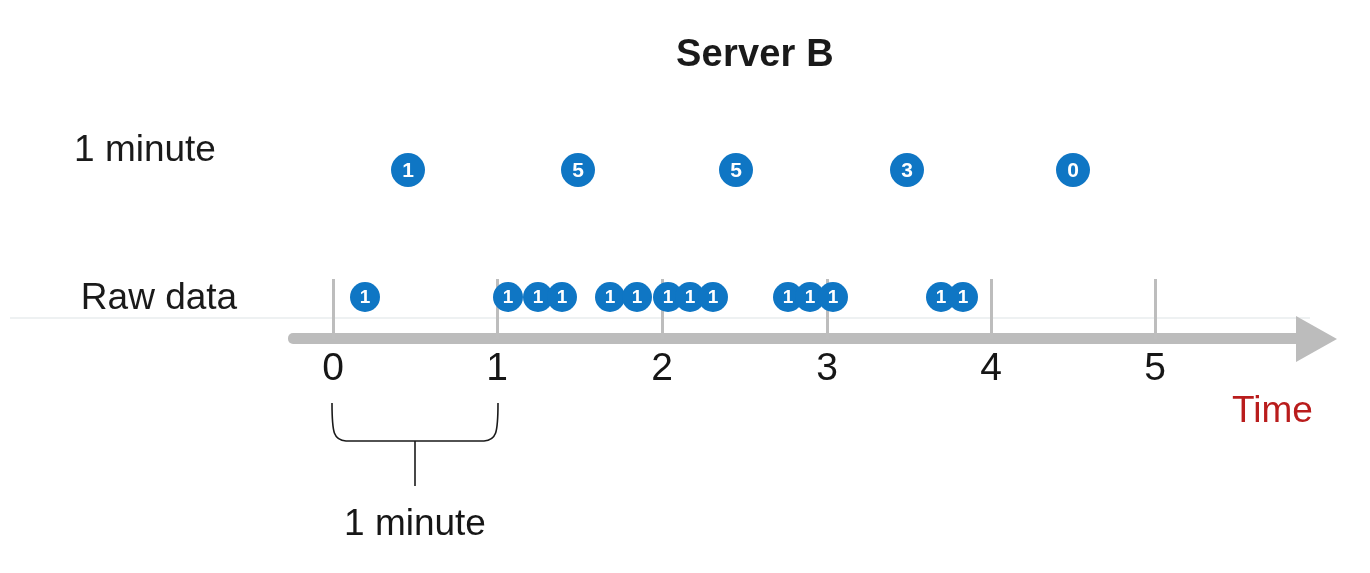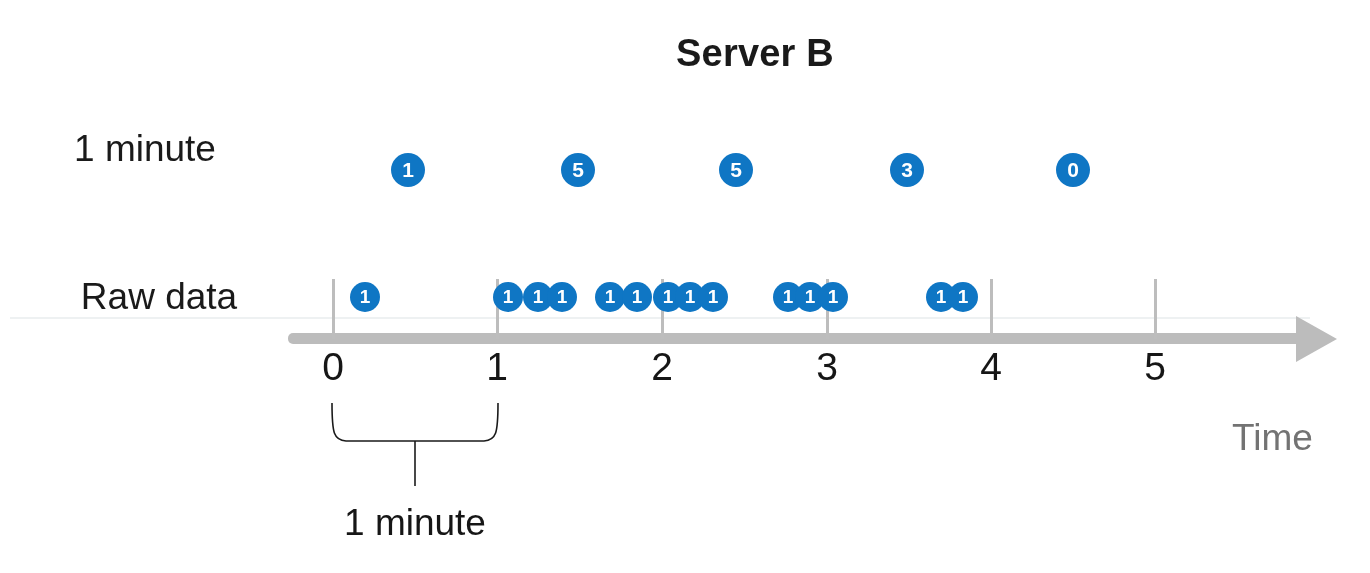--- a/index.html
+++ b/index.html
@@ -95,22 +95,21 @@
     margin-left: -30px;
     text-align: center;
     font-size: 39px;
     color: #161616;
   }
 
   #axis-name {
     left: 1232px;
     top: 389px;
     font-size: 37px;
-    color: #737373;
-    margin-top: 28px;
+    color: #b91c1c;
   }
 
   
   .dot {
     width: 30px;
     height: 30px;
     margin-left: -15px;
     margin-top: -15px;
     border-radius: 50%;
     background: #0f76c4;

